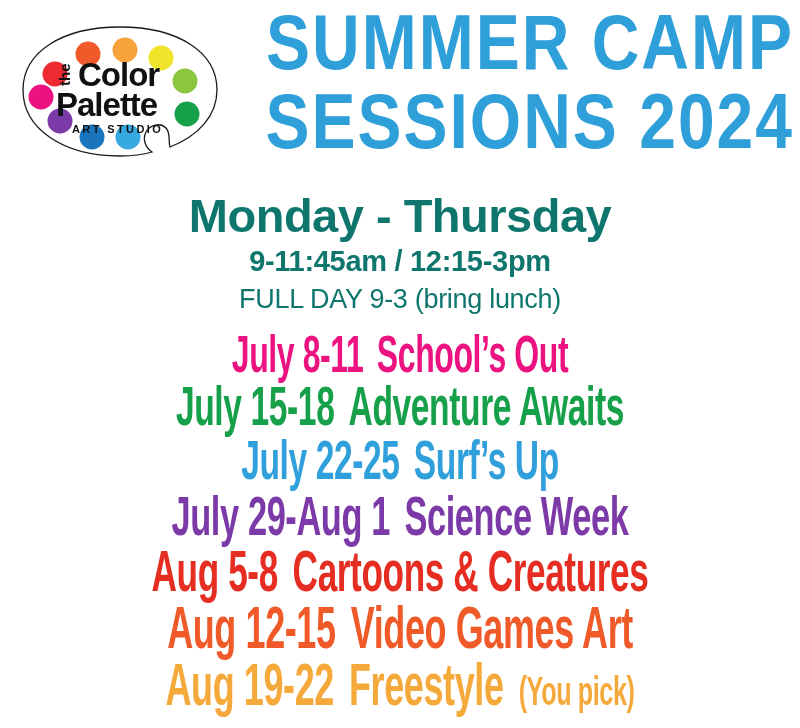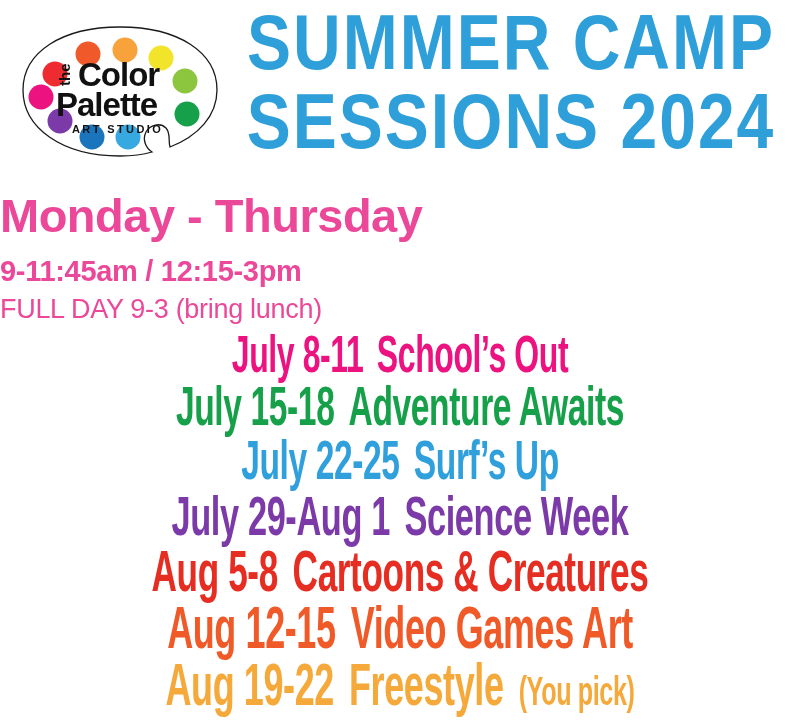--- a/index.html
+++ b/index.html
@@ -31,55 +31,56 @@
     height: 136px;
   }
   .logo svg { display: block; }
 
   
   .title-block {
     position: absolute;
     left: 228px;
     top: 6px;
     width: 566px;
-    text-align: center;
+    text-align: right;
   }
   .title-line {
     font-family: "Liberation Sans", sans-serif;
     font-weight: bold;
     color: #2e9fd9;
     letter-spacing: 2px;
     line-height: 0.92;
     white-space: nowrap;
     transform: scaleY(1.18);
     transform-origin: center top;
   }
   .title-line-1 { font-size: 66px; }
   .title-line-2 { font-size: 66px; margin-top: 18px; }
 
   
   .header-block {
     position: absolute;
     left: 0;
     top: 192px;
     width: 800px;
-    color: #ec4899;
+    text-align: center;
+    color: #0f766e;
   }
   .hdr-days {
     font-size: 47px;
     font-weight: bold;
     letter-spacing: -0.5px;
     line-height: 1.04;
   }
   .hdr-times {
     font-size: 29px;
     font-weight: bold;
     letter-spacing: -0.3px;
     line-height: 1.3;
-    margin-top: 12px;
+    margin-top: 2px;
   }
   .hdr-fullday {
     font-size: 27px;
     font-weight: normal;
     letter-spacing: -0.3px;
     line-height: 1.3;
     margin-top: 1px;
   }
 
   

